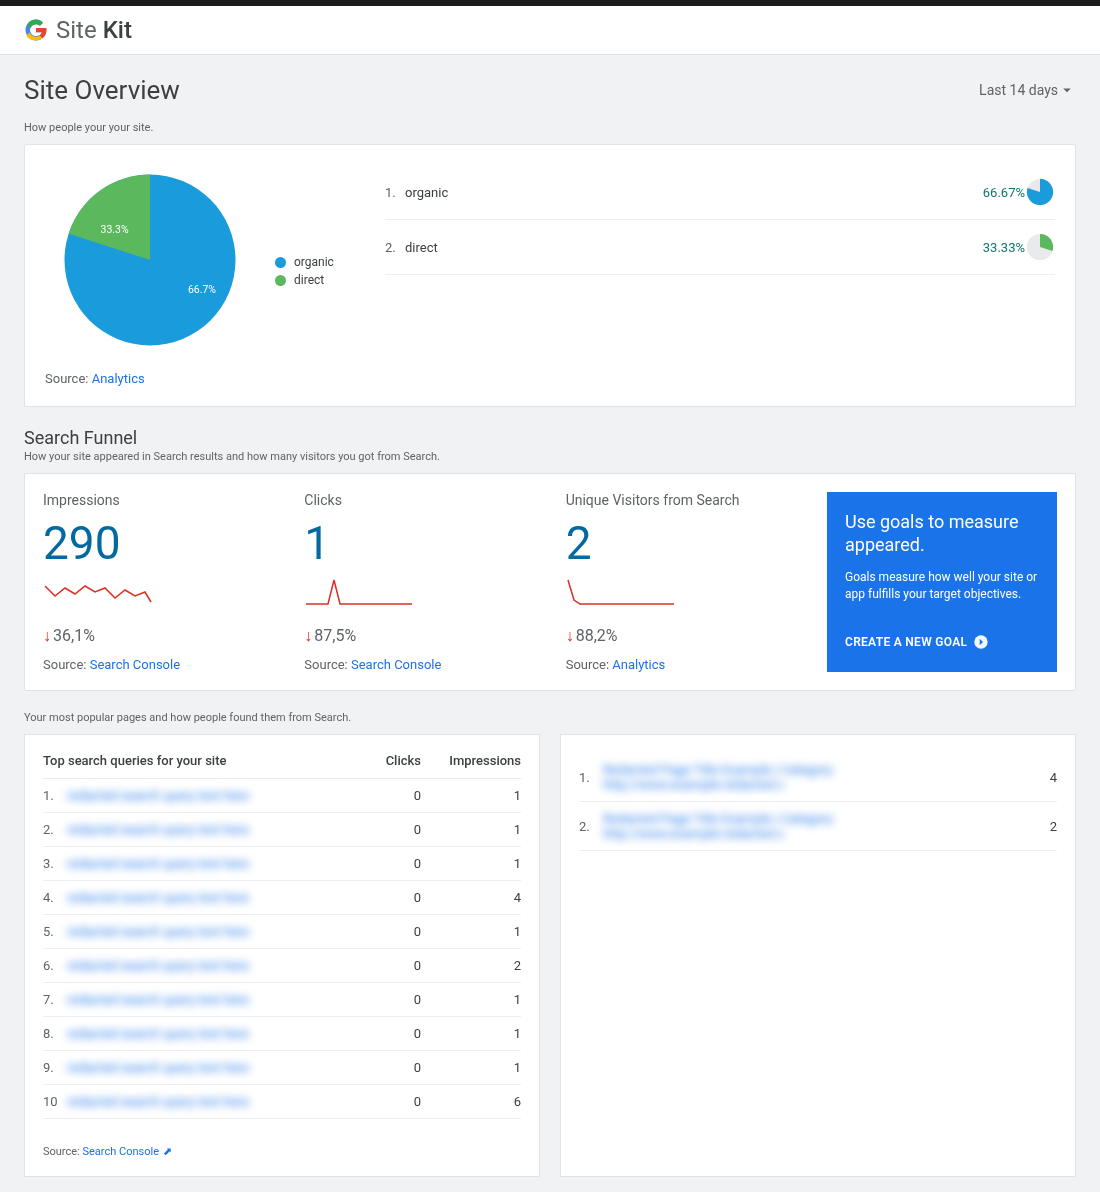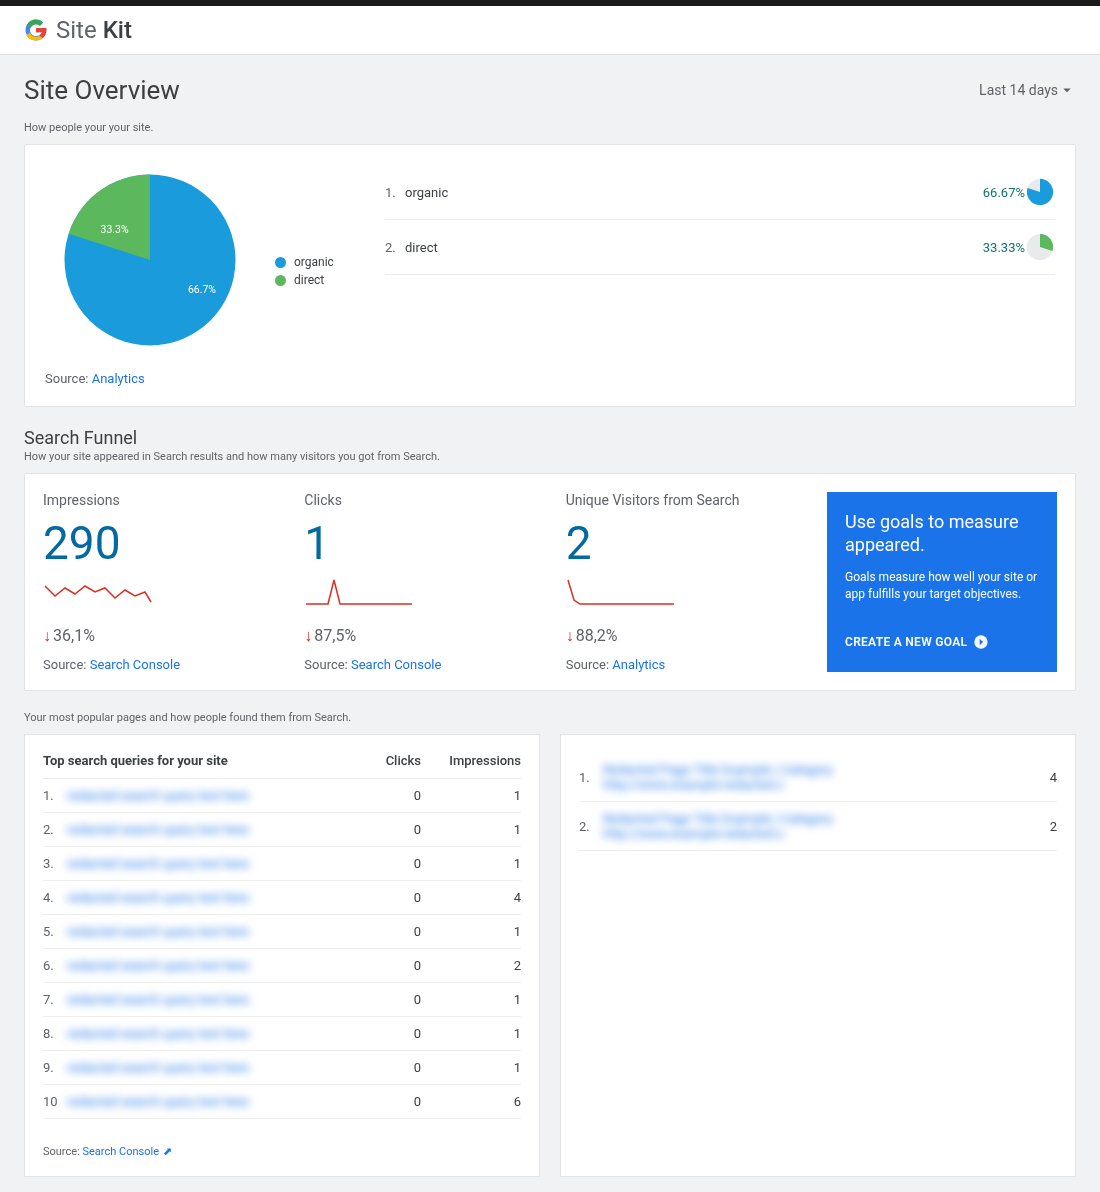--- a/index.html
+++ b/index.html
@@ -36,21 +36,21 @@
 .spark { height:40px; margin-bottom:8px; }
 .delta { font-size:16px; color:#5f6368; margin-bottom:6px; }
 .delta .arrow { color:#d93025; margin-right:2px; }
 .goal-box { background:#1a73e8; color:#fff; padding:18px; flex:0 0 230px; }
 .goal-title { font-size:18px; font-weight:400; margin-bottom:12px; line-height:1.3; }
 .goal-desc { font-size:12px; margin-bottom:32px; line-height:1.4; }
 .goal-cta { font-size:12px; font-weight:600; letter-spacing:.3px; cursor:pointer; display:flex; align-items:center; }
 .pop-row { display:flex; gap:20px; }
 .pop-card { flex:1; background:#fff; border:1px solid #e1e3e6; padding:18px; }
 .pop-head { display:flex; font-size:13px; font-weight:500; color:#3c4043; padding-bottom:10px; border-bottom:1px solid #e8eaed; }
-.pop-head .c1 { flex:1;font-weight:bold; }
+.pop-head .c1 { flex:1; }
 .pop-head .c2 { width:80px; text-align:right; }
 .pop-head .c3 { width:100px; text-align:right; }
 .pop-item { display:flex; align-items:center; padding:9px 0; border-bottom:1px solid #eee; font-size:13px; }
 .pop-item .idx { width:24px; color:#5f6368; }
 .pop-item .blur { flex:1; color:#1a73e8; filter:blur(4px); white-space:nowrap; overflow:hidden; }
 .pop-item .c2 { width:80px; text-align:right; color:#3c4043; }
 .pop-item .c3 { width:100px; text-align:right; color:#3c4043; }
 .pop-source { margin-top:26px; font-size:11px; color:#5f6368; }
 .pop-source a { color:#1a73e8; text-decoration:none; }
 .ext-icon { display:inline-block; margin-left:4px; color:#1a73e8; }

